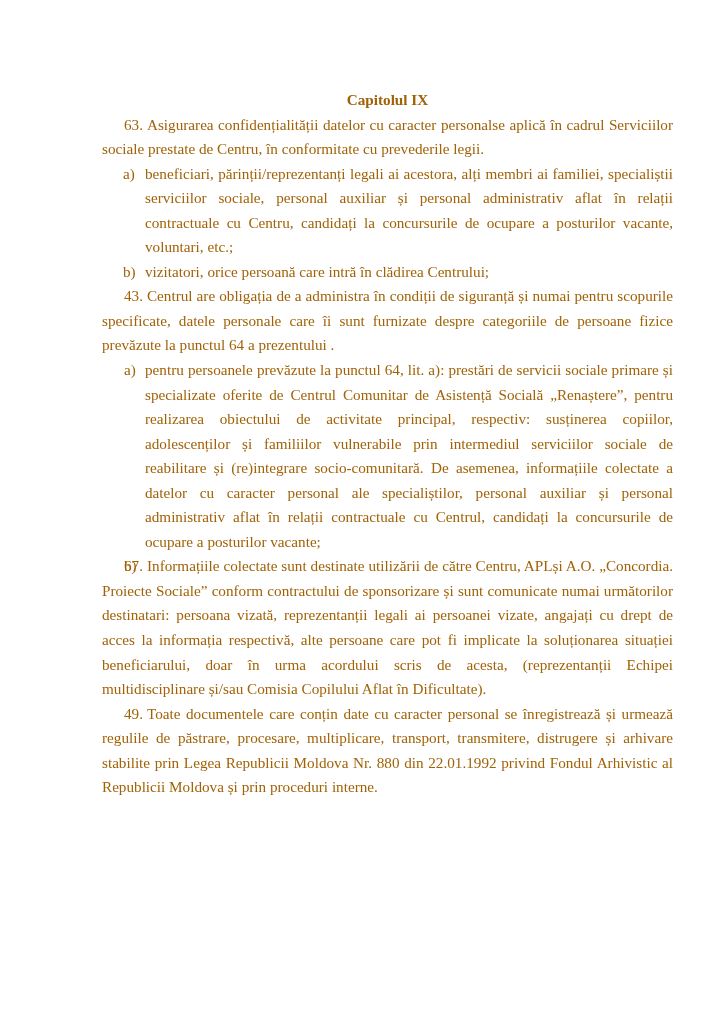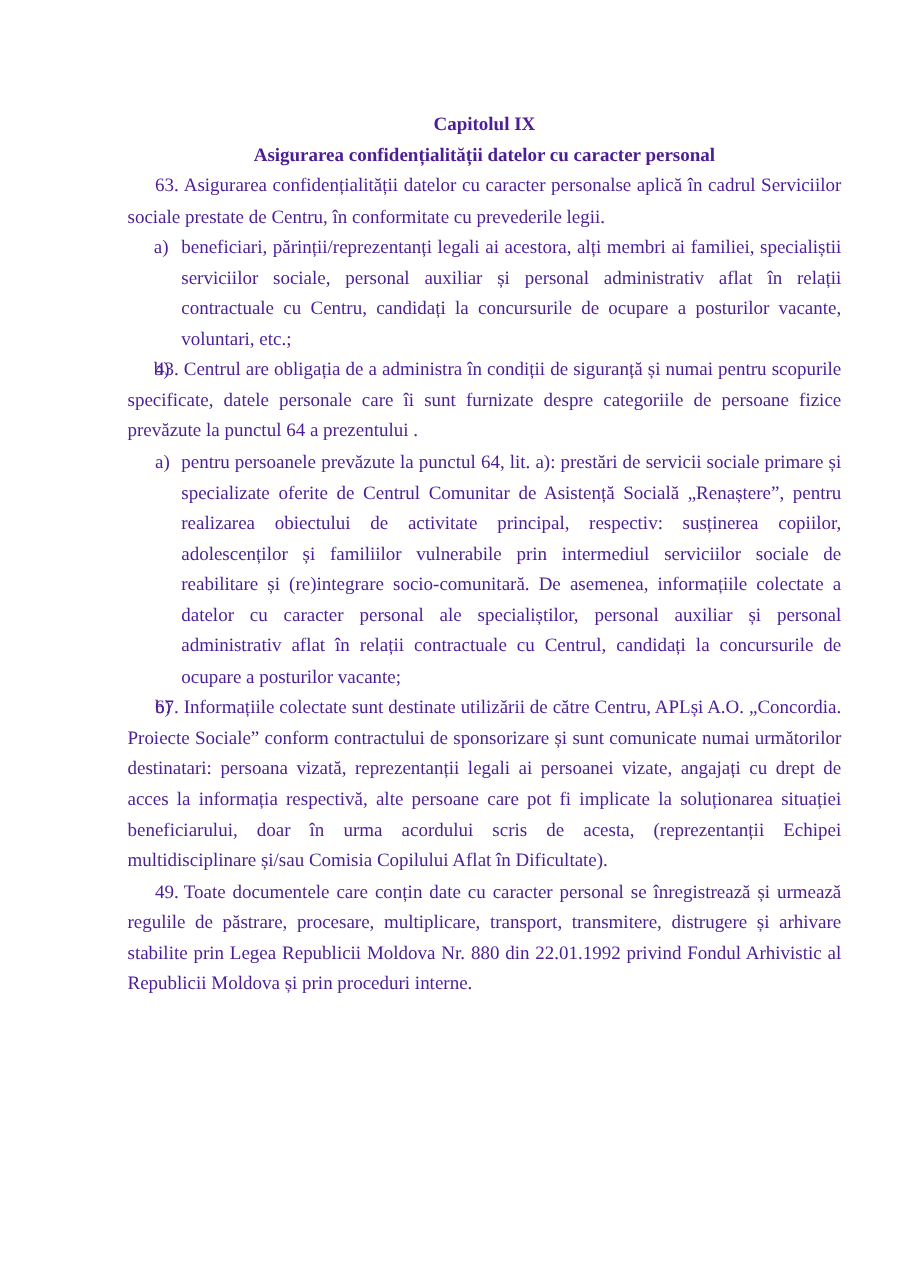--- a/index.html
+++ b/index.html
@@ -14,21 +14,21 @@
       position: relative;
     }
     .page {
       position: absolute;
       left: 102px;
       top: 88px;
       width: 571px;
       font-family: "Liberation Serif", "DejaVu Serif", serif;
       font-size: 15.2px;
       line-height: 24.55px;
-      color: #4c1d95;
+      color: #a16207;
     }
     .heading {
       text-align: center;
       font-weight: bold;
       margin: 0;
     }
     p.para {
       margin: 0;
       text-align: justify;
       text-indent: 22px;
@@ -47,30 +47,30 @@
       left: 21px;
       top: 0;
     }
     .item.deep .label { left: 22px; }
   </style>
 </head>
 <body>
 
 <div class="page">
   <p class="heading">Capitolul IX</p>
-  <p class="heading">Asigurarea confidențialității datelor cu caracter personal</p>
 
   <p class="para"><span class="num">63.</span><span>Asigurarea confidențialității datelor cu caracter personalse aplică în cadrul Serviciilor sociale prestate de Centru, în conformitate cu prevederile legii.</span></p>
 
   <div class="item">
     <span class="label">a)</span>
     <span>beneficiari, părinții/reprezentanți legali ai acestora, alți membri ai familiei, specialiștii serviciilor sociale, personal auxiliar și personal administrativ aflat în relații contractuale cu Centru, candidați la concursurile de ocupare a posturilor vacante, voluntari, etc.;</span>
   </div>
   <div class="item">
     <span class="label">b)</span>
+    <span>vizitatori, orice persoană care intră în clădirea Centrului;</span>
   </div>
 
   <p class="para"><span class="num">43.</span><span>Centrul are obligația de a administra în condiții de siguranță și numai pentru scopurile specificate, datele personale care îi sunt furnizate despre categoriile de persoane fizice prevăzute la punctul 64 a prezentului .</span></p>
 
   <div class="item deep">
     <span class="label">a)</span>
     <span>pentru persoanele prevăzute la punctul 64, lit. a): prestări de servicii sociale primare și specializate oferite de Centrul Comunitar de Asistență Socială „Renaștere”, pentru realizarea obiectului de activitate principal, respectiv: susținerea copiilor, adolescenților și familiilor vulnerabile prin intermediul serviciilor sociale de reabilitare și (re)integrare socio-comunitară. De asemenea, informațiile colectate a datelor cu caracter personal ale specialiștilor, personal auxiliar și personal administrativ aflat în relații contractuale cu Centrul, candidați la concursurile de ocupare a posturilor vacante;</span>
   </div>
   <div class="item deep">
     <span class="label">b)</span>

